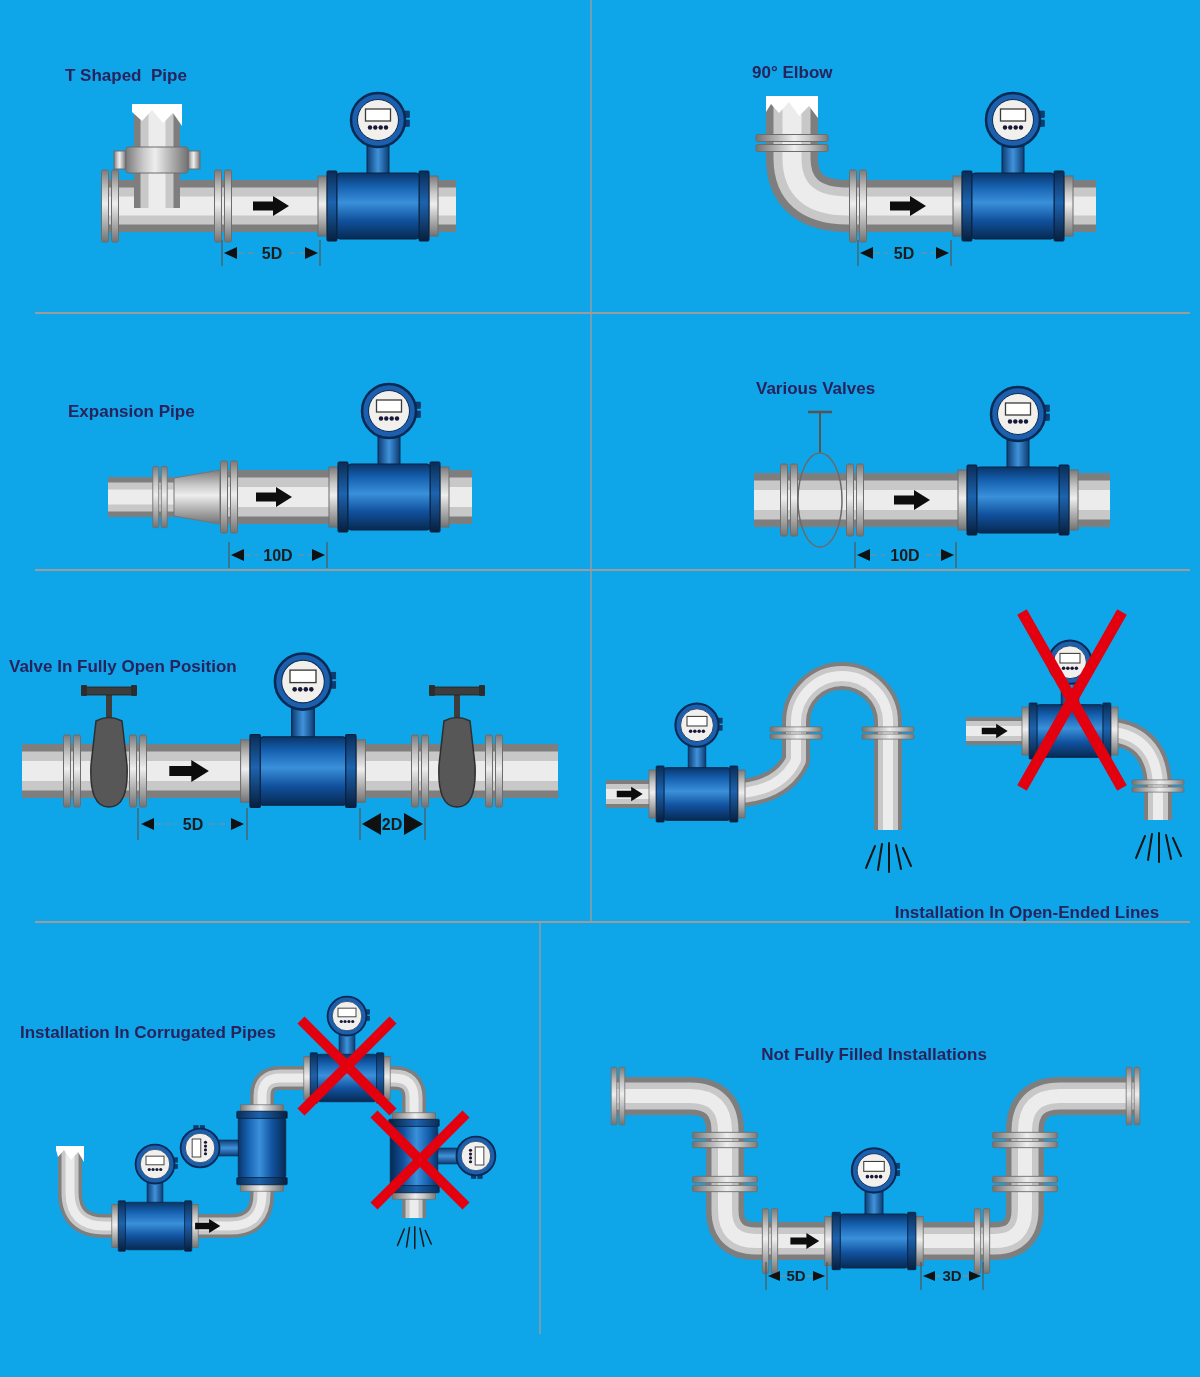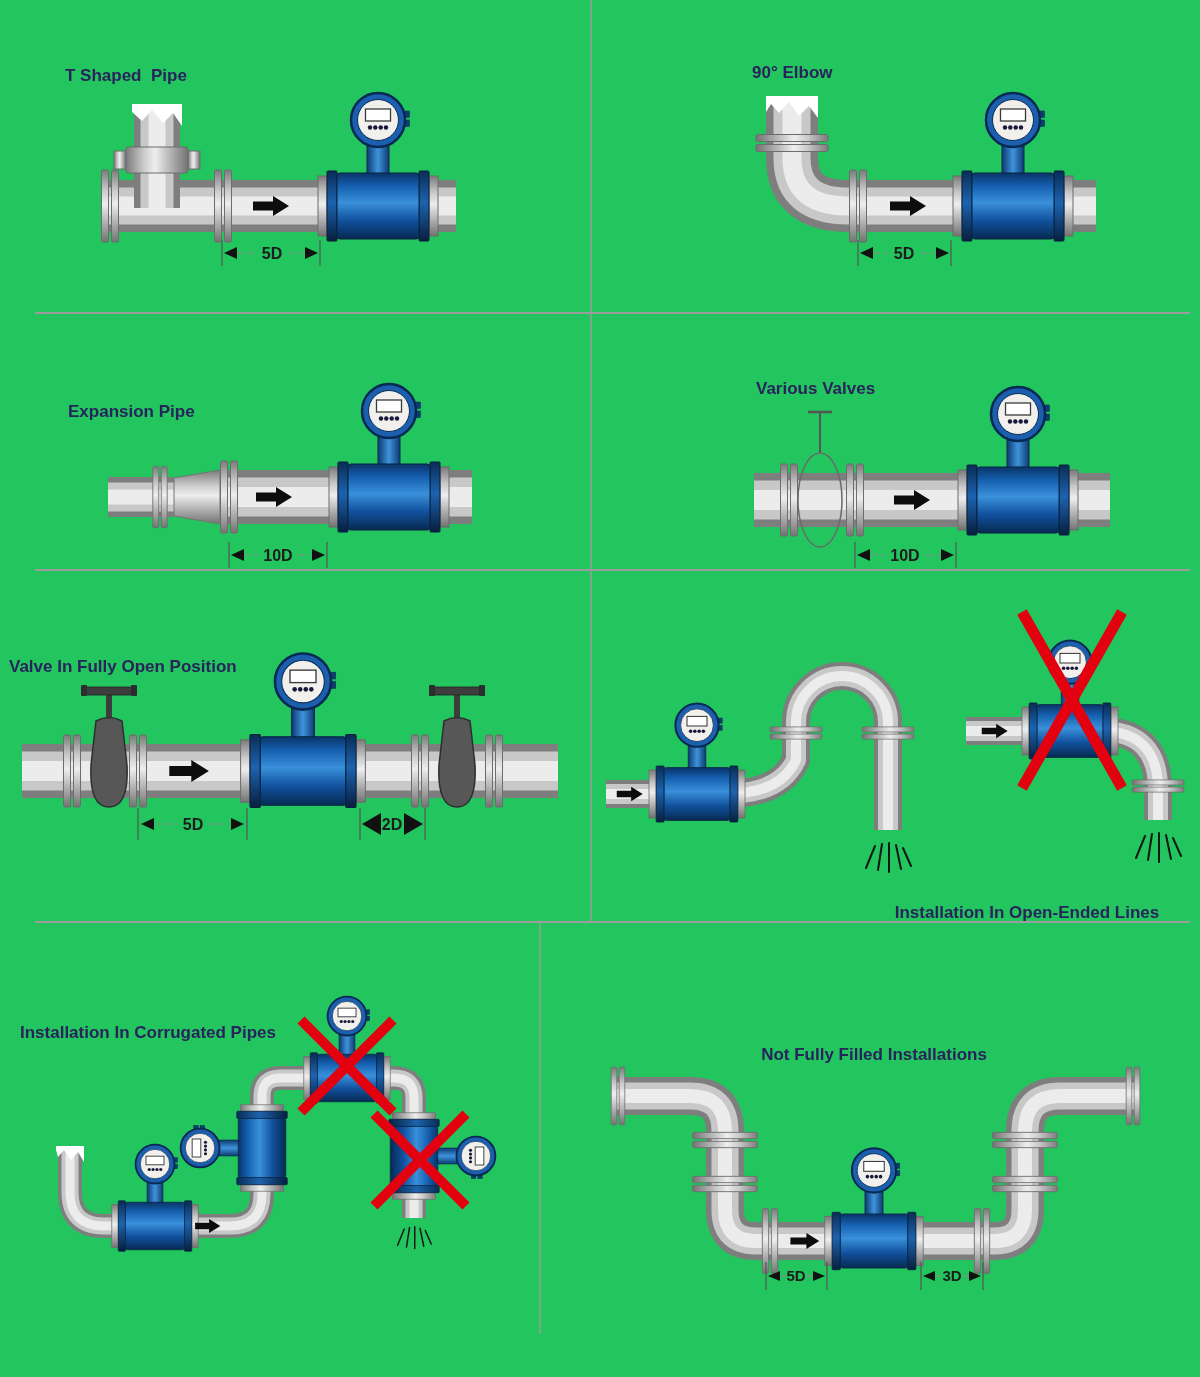--- a/index.html
+++ b/index.html
@@ -1,16 +1,16 @@
 <!DOCTYPE html>
 <html><head>
 <meta charset="utf-8">
 <style>
   html,body{margin:0;padding:0;background:#fff;}
-  .canvas{position:relative;width:1200px;height:1377px;background:#22c55e;overflow:hidden;
+  .canvas{position:relative;width:1200px;height:1377px;background:#0ea5e9;overflow:hidden;
           font-family:"Liberation Sans",sans-serif;}
   svg{position:absolute;left:0;top:0;}
   
   .pipe path{fill:none;stroke-linejoin:round;stroke-linecap:butt;}
   .pipe .po{stroke:#7e7e7e;} .pipe .pm{stroke:#c8c8c8;} .pipe .pi{stroke:#ececec;}
   .w54 .po{stroke-width:54px;} .w54 .pm{stroke-width:39px;} .w54 .pi{stroke-width:20px;}
   .w52 .po{stroke-width:52px;} .w52 .pm{stroke-width:37px;} .w52 .pi{stroke-width:19px;}
   .w46 .po{stroke-width:46px;} .w46 .pm{stroke-width:33px;} .w46 .pi{stroke-width:17px;}
   .w40 .po{stroke-width:40px;} .w40 .pm{stroke-width:29px;} .w40 .pi{stroke-width:15px;}
   .w38 .po{stroke-width:38px;} .w38 .pm{stroke-width:27px;} .w38 .pi{stroke-width:14px;}

